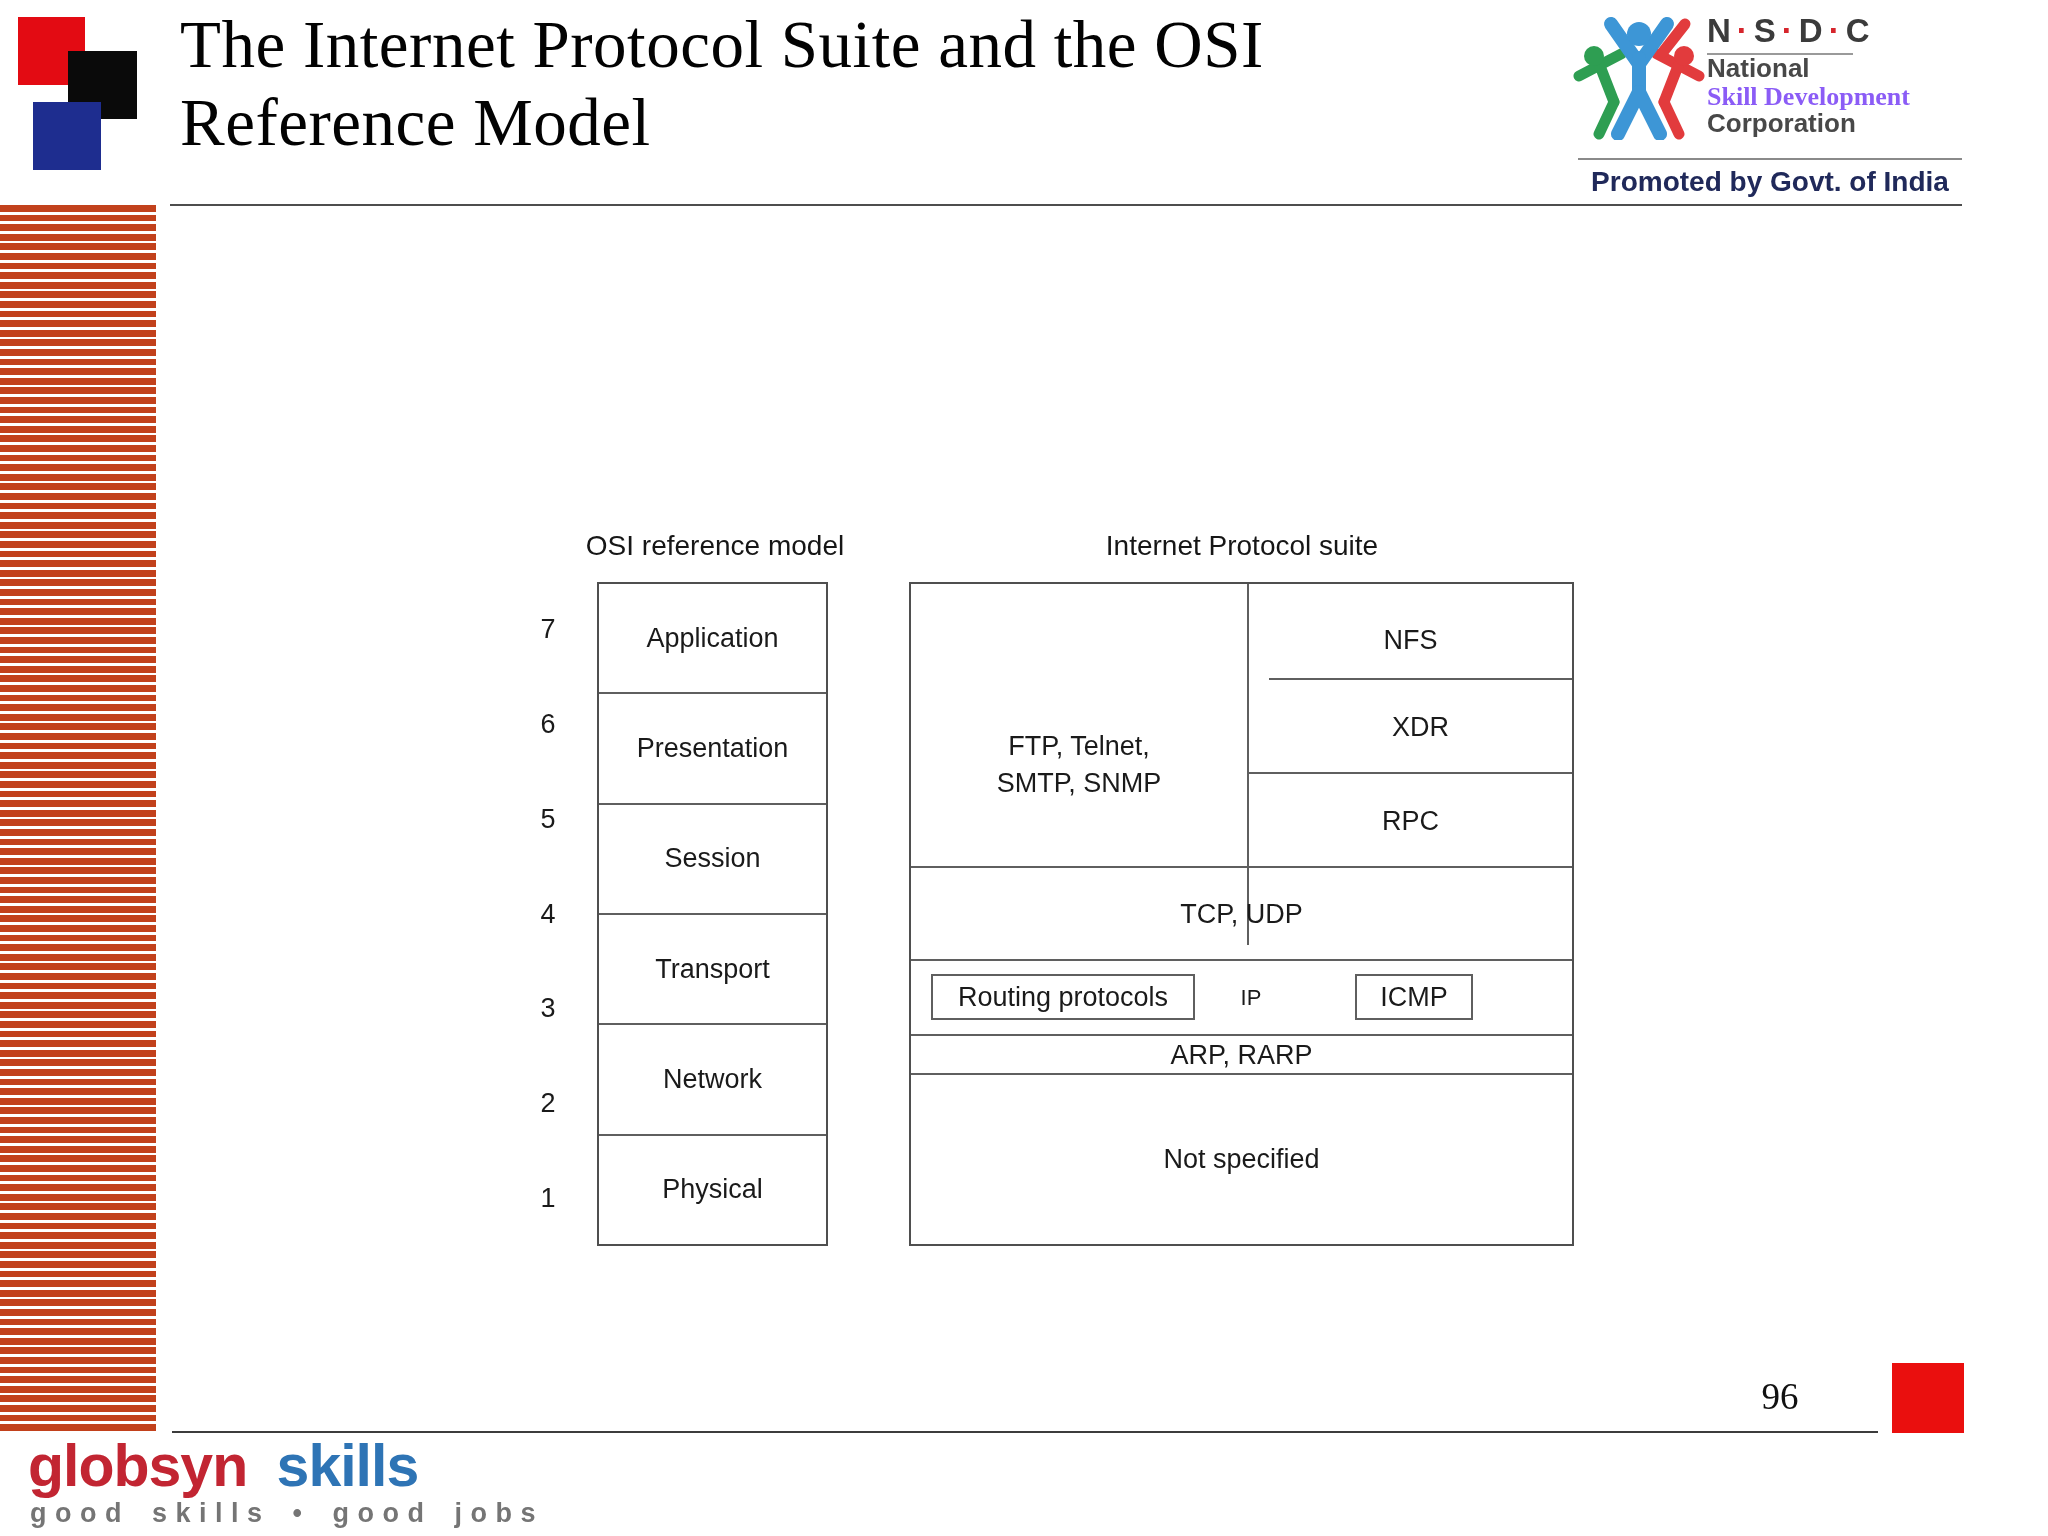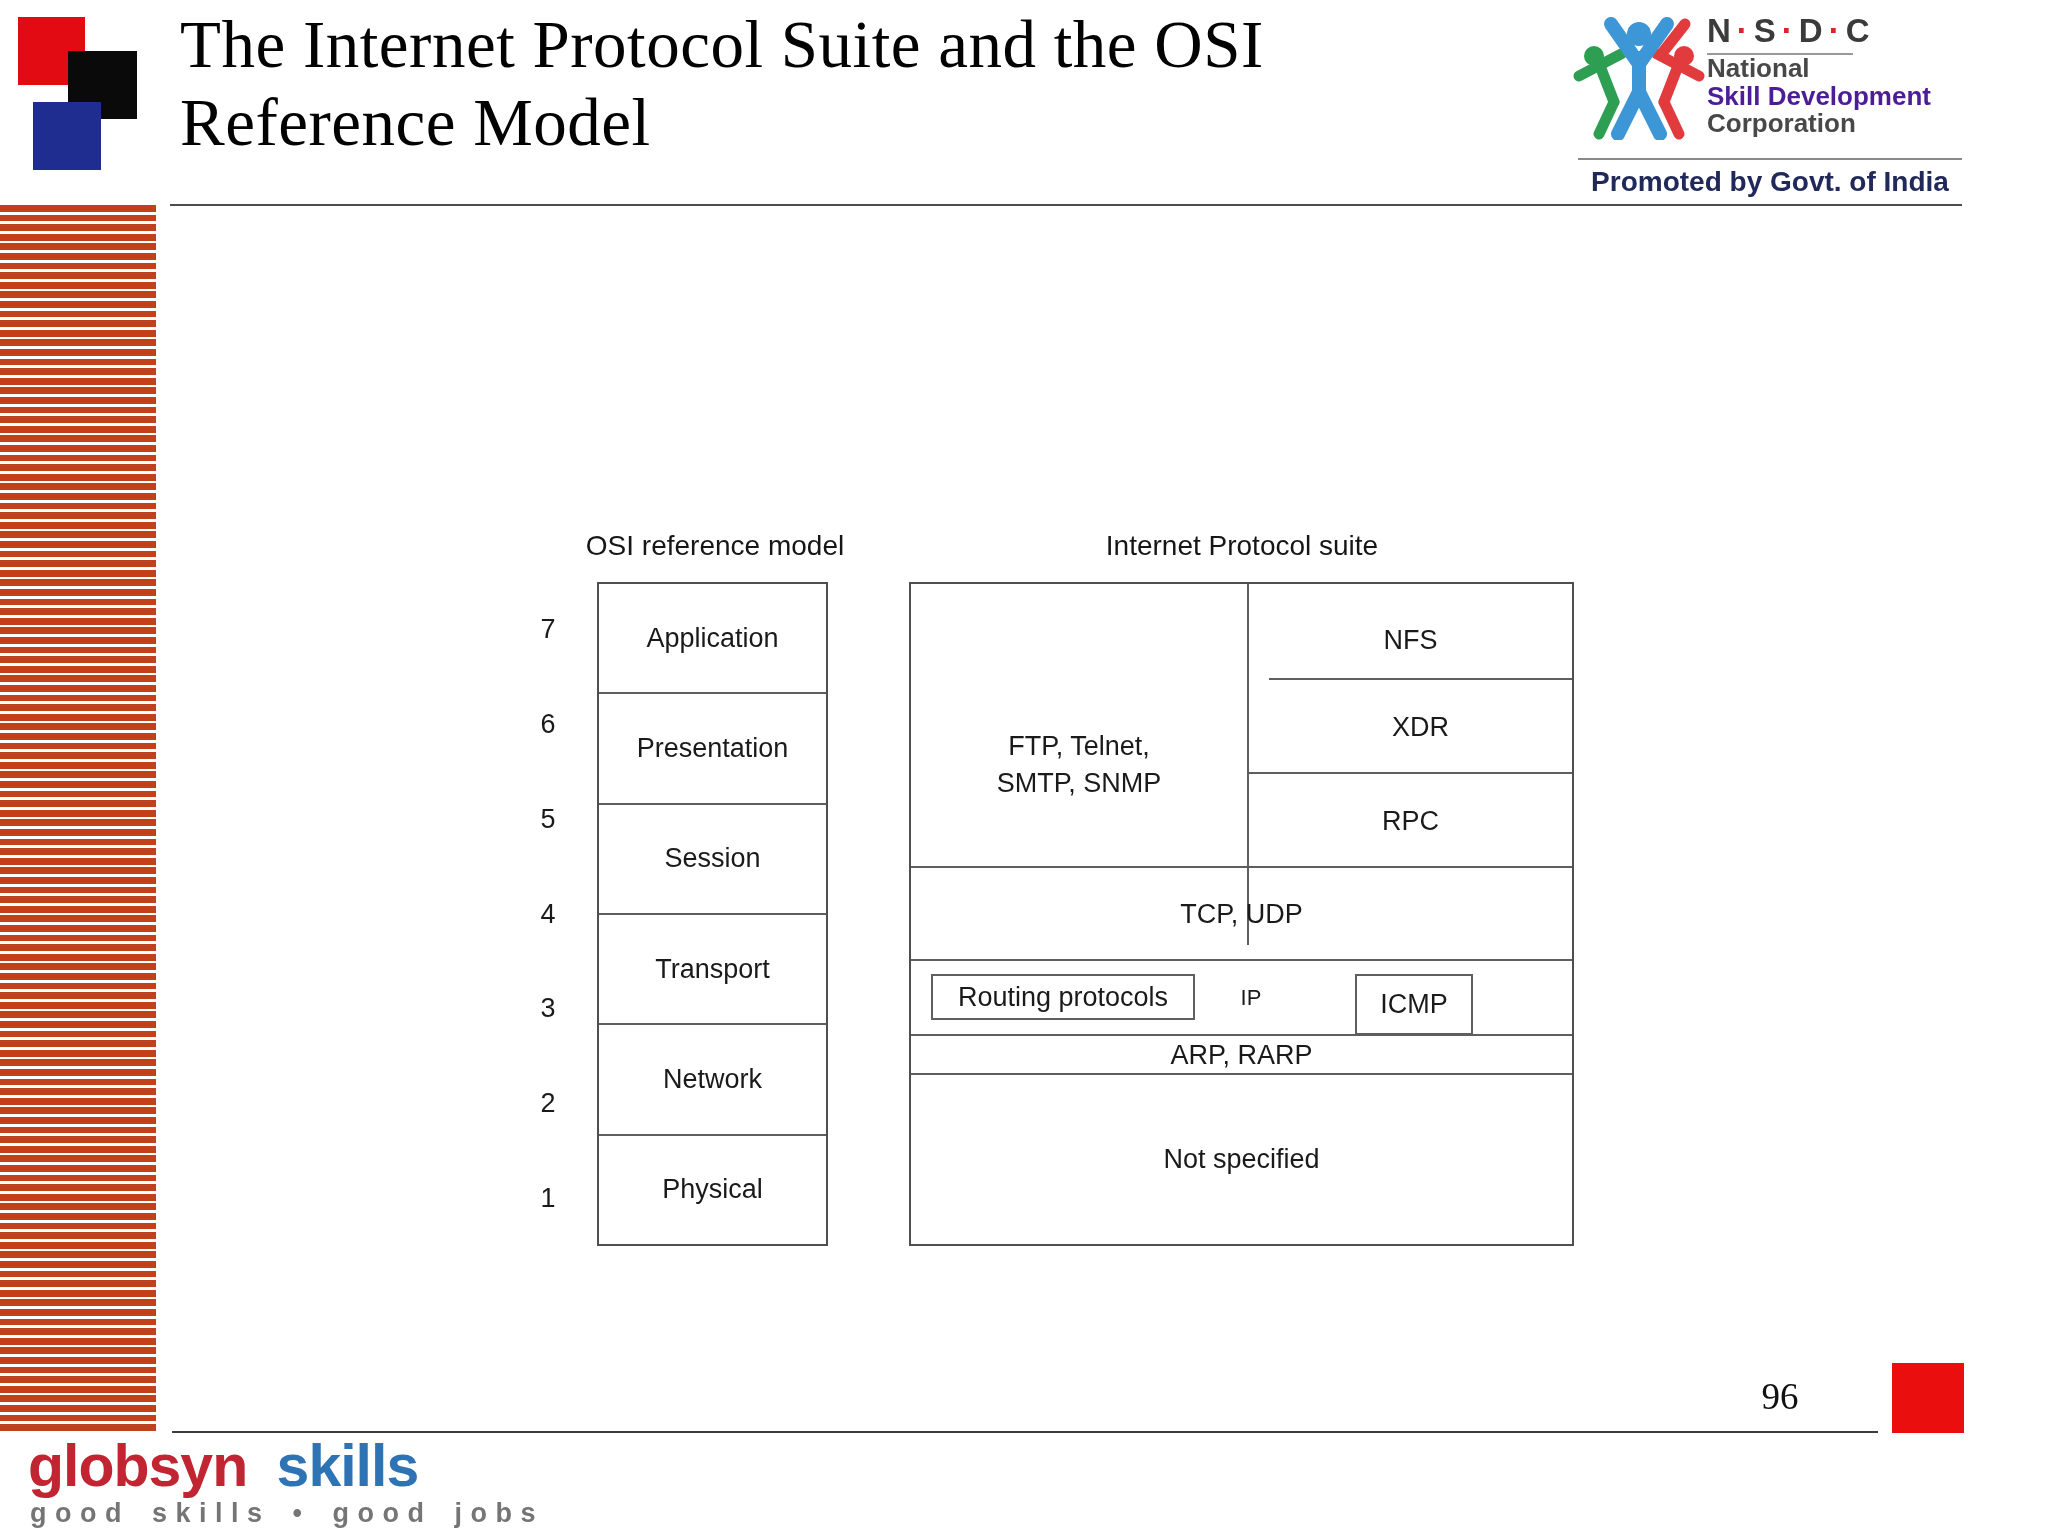--- a/index.html
+++ b/index.html
@@ -32,21 +32,21 @@
   }
 
   
   #nsdc { left:1565px; top:8px; width:400px; height:200px; }
   #nsdc-icon { position:absolute; left:8px; top:6px; }
   #nsdc-text { position:absolute; left:142px; top:4px; }
   #nsdc-acronym { font-size:33px; font-weight:bold; color:#3b3b3b; letter-spacing:1px; }
   .nsdc-dot { color:#d6252c; margin:0 5px; font-weight:bold; }
   #nsdc-acronym-rule { width:146px; height:2px; background:#9a9a9a; margin-top:3px; }
   .nsdc-line { font-size:26px; font-weight:bold; color:#484848; line-height:27.5px; }
-  .nsdc-line.blue { color:#4c1d95; }
+  .nsdc-line.blue { color:#8b5cf6;font-family:Liberation Serif, serif; }
   #nsdc-sep { position:absolute; left:13px; top:150px; width:384px; height:2px; background:#8a8a8a; }
   #nsdc-promoted {
     position:absolute; left:13px; top:158px; width:384px; text-align:center;
     font-size:28px; font-weight:bold; color:#20295a;
   }
 
   
   .diag-heading { top:530px; width:360px; text-align:center; font-size:28px; color:#161616; }
   #osi-heading { left:535px; }
   #ip-heading  { left:1062px; }
@@ -78,21 +78,21 @@
   #cell-xdr { left:358px; top:94px;  right:0; height:94px; display:flex; align-items:center; justify-content:center; border-top:2px solid #5f5f5f; }
   #cell-rpc { left:338px; top:188px; right:0; height:94px; display:flex; align-items:center; justify-content:center; border-top:2px solid #5f5f5f; }
   #row-tcp  { left:0; top:282px; width:100%; height:93px;  display:flex; align-items:center; justify-content:center; border-top:2px solid #5f5f5f; }
   #row-net  { left:0; top:375px; width:100%; height:75px;  border-top:2px solid #5f5f5f; }
   #box-routing {
     position:absolute; left:20px; top:13px; width:264px; height:46px; box-sizing:border-box;
     border:2px solid #5f5f5f; display:flex; align-items:center; justify-content:center; font-size:27px;
   }
   #label-ip { position:absolute; left:302px; top:0; width:76px; height:75px; line-height:73px; text-align:center; font-size:22px; }
   #box-icmp {
-    position:absolute; left:444px; top:13px; width:118px; height:61px; box-sizing:border-box;
+    position:absolute; left:444px; top:13px; width:118px; height:46px; box-sizing:border-box;
     border:2px solid #5f5f5f; display:flex; align-items:center; justify-content:center; font-size:27px;
   }
   #row-arp     { left:0; top:450px; width:100%; height:39px;  display:flex; align-items:center; justify-content:center; border-top:2px solid #5f5f5f; }
   #row-notspec { left:0; top:489px; width:100%; height:168px; display:flex; align-items:center; justify-content:center; border-top:2px solid #5f5f5f; }
 
   
   #page-num {
     left:1725px; top:1375px; width:110px; text-align:center;
     font-family:"Liberation Serif", serif; font-size:37px; color:#111111;
   }

